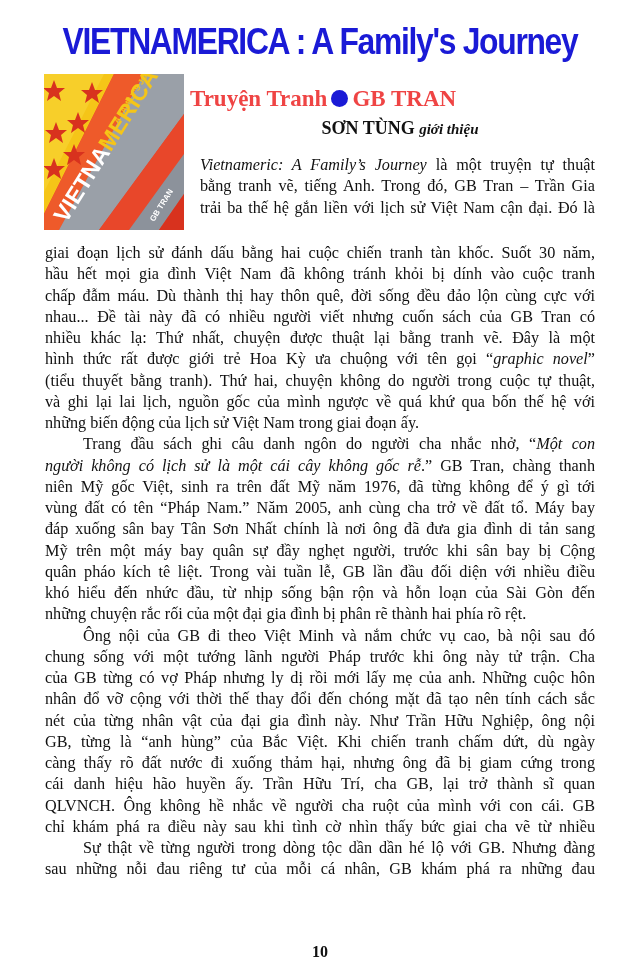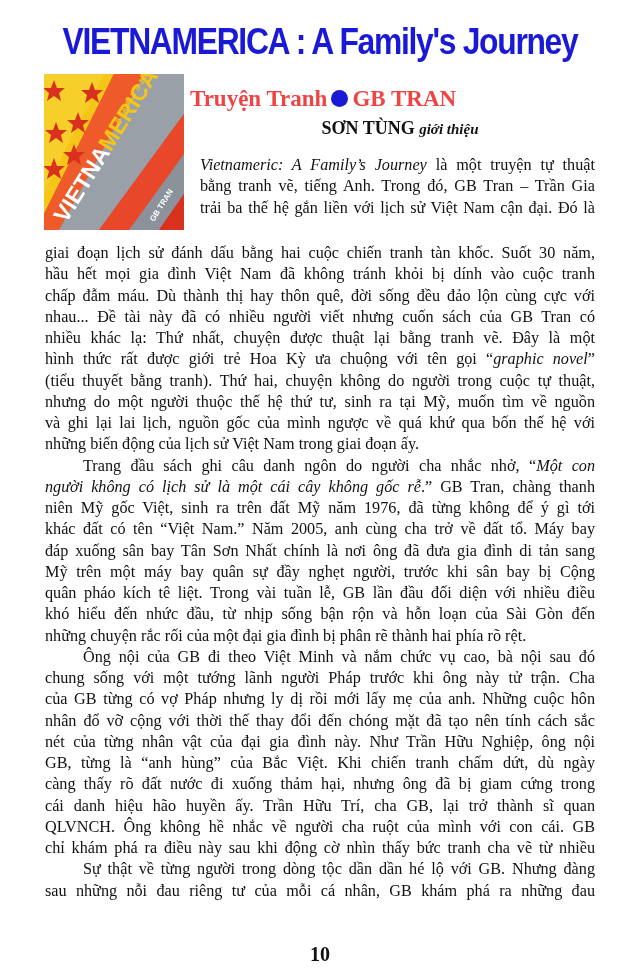--- a/index.html
+++ b/index.html
@@ -22,21 +22,21 @@
   .byline {
     position: absolute; left: 190px; top: 116px; width: 420px; text-align: center;
     font-size: 18px; line-height: 24px; color: #111;
   }
   .byline .name { font-weight: bold; margin-top: 33px; }
   .byline .role { font-style: italic; font-weight: bold; font-size: 15px; }
   .body-text { position: absolute; left: 45px; width: 550px; font-size: 16.2px; line-height: 21.25px; }
   .line { display: block; text-align: justify; text-align-last: justify; white-space: nowrap; height: 21.25px; }
   .line.last { text-align-last: left; }
   .line.indent { padding-left: 38px; }
-  .pagenum { position: absolute; left: 0; top: 943px; width: 640px; text-align: center; font-weight: bold; font-size: 20px; }
+  .pagenum { position: absolute; left: 0; top: 943px; width: 640px; text-align: center; font-weight: bold; font-size: 16px; }
   i { font-style: italic; }
 </style>
 </head>
 <body>
 
 <div class="title">VIETNAMERICA : A Family's Journey</div>
 
 <div class="cover">
   <svg width="140" height="156" viewBox="0 0 140 156" xmlns="http://www.w3.org/2000/svg">
     <rect width="140" height="156" fill="#e8472a"></rect>
@@ -81,40 +81,39 @@
       <span class="line"><span>trải ba thế hệ gắn liền với lịch sử Việt Nam cận đại. Đó là</span></span>
     </div>
     <div class="body-text" style="top: 243px;">
       <span class="line"><span>giai đoạn lịch sử đánh dấu bằng hai cuộc chiến tranh tàn khốc. Suốt 30 năm,</span></span>
       <span class="line"><span>hầu hết mọi gia đình Việt Nam đã không tránh khỏi bị dính vào cuộc tranh</span></span>
       <span class="line"><span>chấp đẫm máu. Dù thành thị hay thôn quê, đời sống đều đảo lộn cùng cực với</span></span>
       <span class="line"><span>nhau... Đề tài này đã có nhiều người viết nhưng cuốn sách của GB Tran có</span></span>
       <span class="line"><span>nhiều khác lạ: Thứ nhất, chuyện được thuật lại bằng tranh vẽ. Đây là một</span></span>
       <span class="line"><span>hình thức rất được giới trẻ Hoa Kỳ ưa chuộng với tên gọi “</span><i>graphic novel</i><span>”</span></span>
       <span class="line"><span>(tiểu thuyết bằng tranh). Thứ hai, chuyện không do người trong cuộc tự thuật,</span></span>
-      <span class="line"><span>nhưng do một người thuộc thế hệ thứ tư, sinh ra tại Mỹ, muốn tìm về nguồn</span></span>
       <span class="line"><span>và ghi lại lai lịch, nguồn gốc của mình ngược về quá khứ qua bốn thế hệ với</span></span>
       <span class="line last"><span>những biến động của lịch sử Việt Nam trong giai đoạn ấy.</span></span>
       <span class="line indent"><span>Trang đầu sách ghi câu danh ngôn do người cha nhắc nhở, “</span><i>Một con</i></span>
       <span class="line"><i>người không có lịch sử là một cái cây không gốc rễ</i><span>.” GB Tran, chàng thanh</span></span>
       <span class="line"><span>niên Mỹ gốc Việt, sinh ra trên đất Mỹ năm 1976, đã từng không để ý gì tới</span></span>
-      <span class="line"><span>khác đất có tên “Việt Nam.” Năm 2005, anh cùng cha trở về đất tổ. Máy bay</span></span>
+      <span class="line"><span>vùng đất có tên “Pháp Nam.” Năm 2005, anh cùng cha trở về đất tổ. Máy bay</span></span>
       <span class="line"><span>đáp xuống sân bay Tân Sơn Nhất chính là nơi ông đã đưa gia đình di tản sang</span></span>
       <span class="line"><span>Mỹ trên một máy bay quân sự đầy nghẹt người, trước khi sân bay bị Cộng</span></span>
       <span class="line"><span>quân pháo kích tê liệt. Trong vài tuần lễ, GB lần đầu đối diện với nhiều điều</span></span>
       <span class="line"><span>khó hiểu đến nhức đầu, từ nhịp sống bận rộn và hỗn loạn của Sài Gòn đến</span></span>
       <span class="line last"><span>những chuyện rắc rối của một đại gia đình bị phân rẽ thành hai phía rõ rệt.</span></span>
       <span class="line indent"><span>Ông nội của GB đi theo Việt Minh và nắm chức vụ cao, bà nội sau đó</span></span>
       <span class="line"><span>chung sống với một tướng lãnh người Pháp trước khi ông này tử trận. Cha</span></span>
       <span class="line"><span>của GB từng có vợ Pháp nhưng ly dị rồi mới lấy mẹ của anh. Những cuộc hôn</span></span>
       <span class="line"><span>nhân đổ vỡ cộng với thời thế thay đổi đến chóng mặt đã tạo nên tính cách sắc</span></span>
       <span class="line"><span>nét của từng nhân vật của đại gia đình này. Như Trần Hữu Nghiệp, ông nội</span></span>
       <span class="line"><span>GB, từng là “anh hùng” của Bắc Việt. Khi chiến tranh chấm dứt, dù ngày</span></span>
       <span class="line"><span>càng thấy rõ đất nước đi xuống thảm hại, nhưng ông đã bị giam cứng trong</span></span>
       <span class="line"><span>cái danh hiệu hão huyền ấy. Trần Hữu Trí, cha GB, lại trở thành sĩ quan</span></span>
       <span class="line"><span>QLVNCH. Ông không hề nhắc về người cha ruột của mình với con cái. GB</span></span>
-      <span class="line"><span>chỉ khám phá ra điều này sau khi động cờ nhìn thấy bức tranh cha vẽ từ nhiều</span></span>
+      <span class="line"><span>chỉ khám phá ra điều này sau khi tình cờ nhìn thấy bức giai cha vẽ từ nhiều</span></span>
       <span class="line indent"><span>Sự thật về từng người trong dòng tộc dần dần hé lộ với GB. Nhưng đàng</span></span>
       <span class="line"><span>sau những nỗi đau riêng tư của mỗi cá nhân, GB khám phá ra những đau</span></span>
     </div>
   </div>
 
 <div class="pagenum">10</div>
 
 </body></html>

